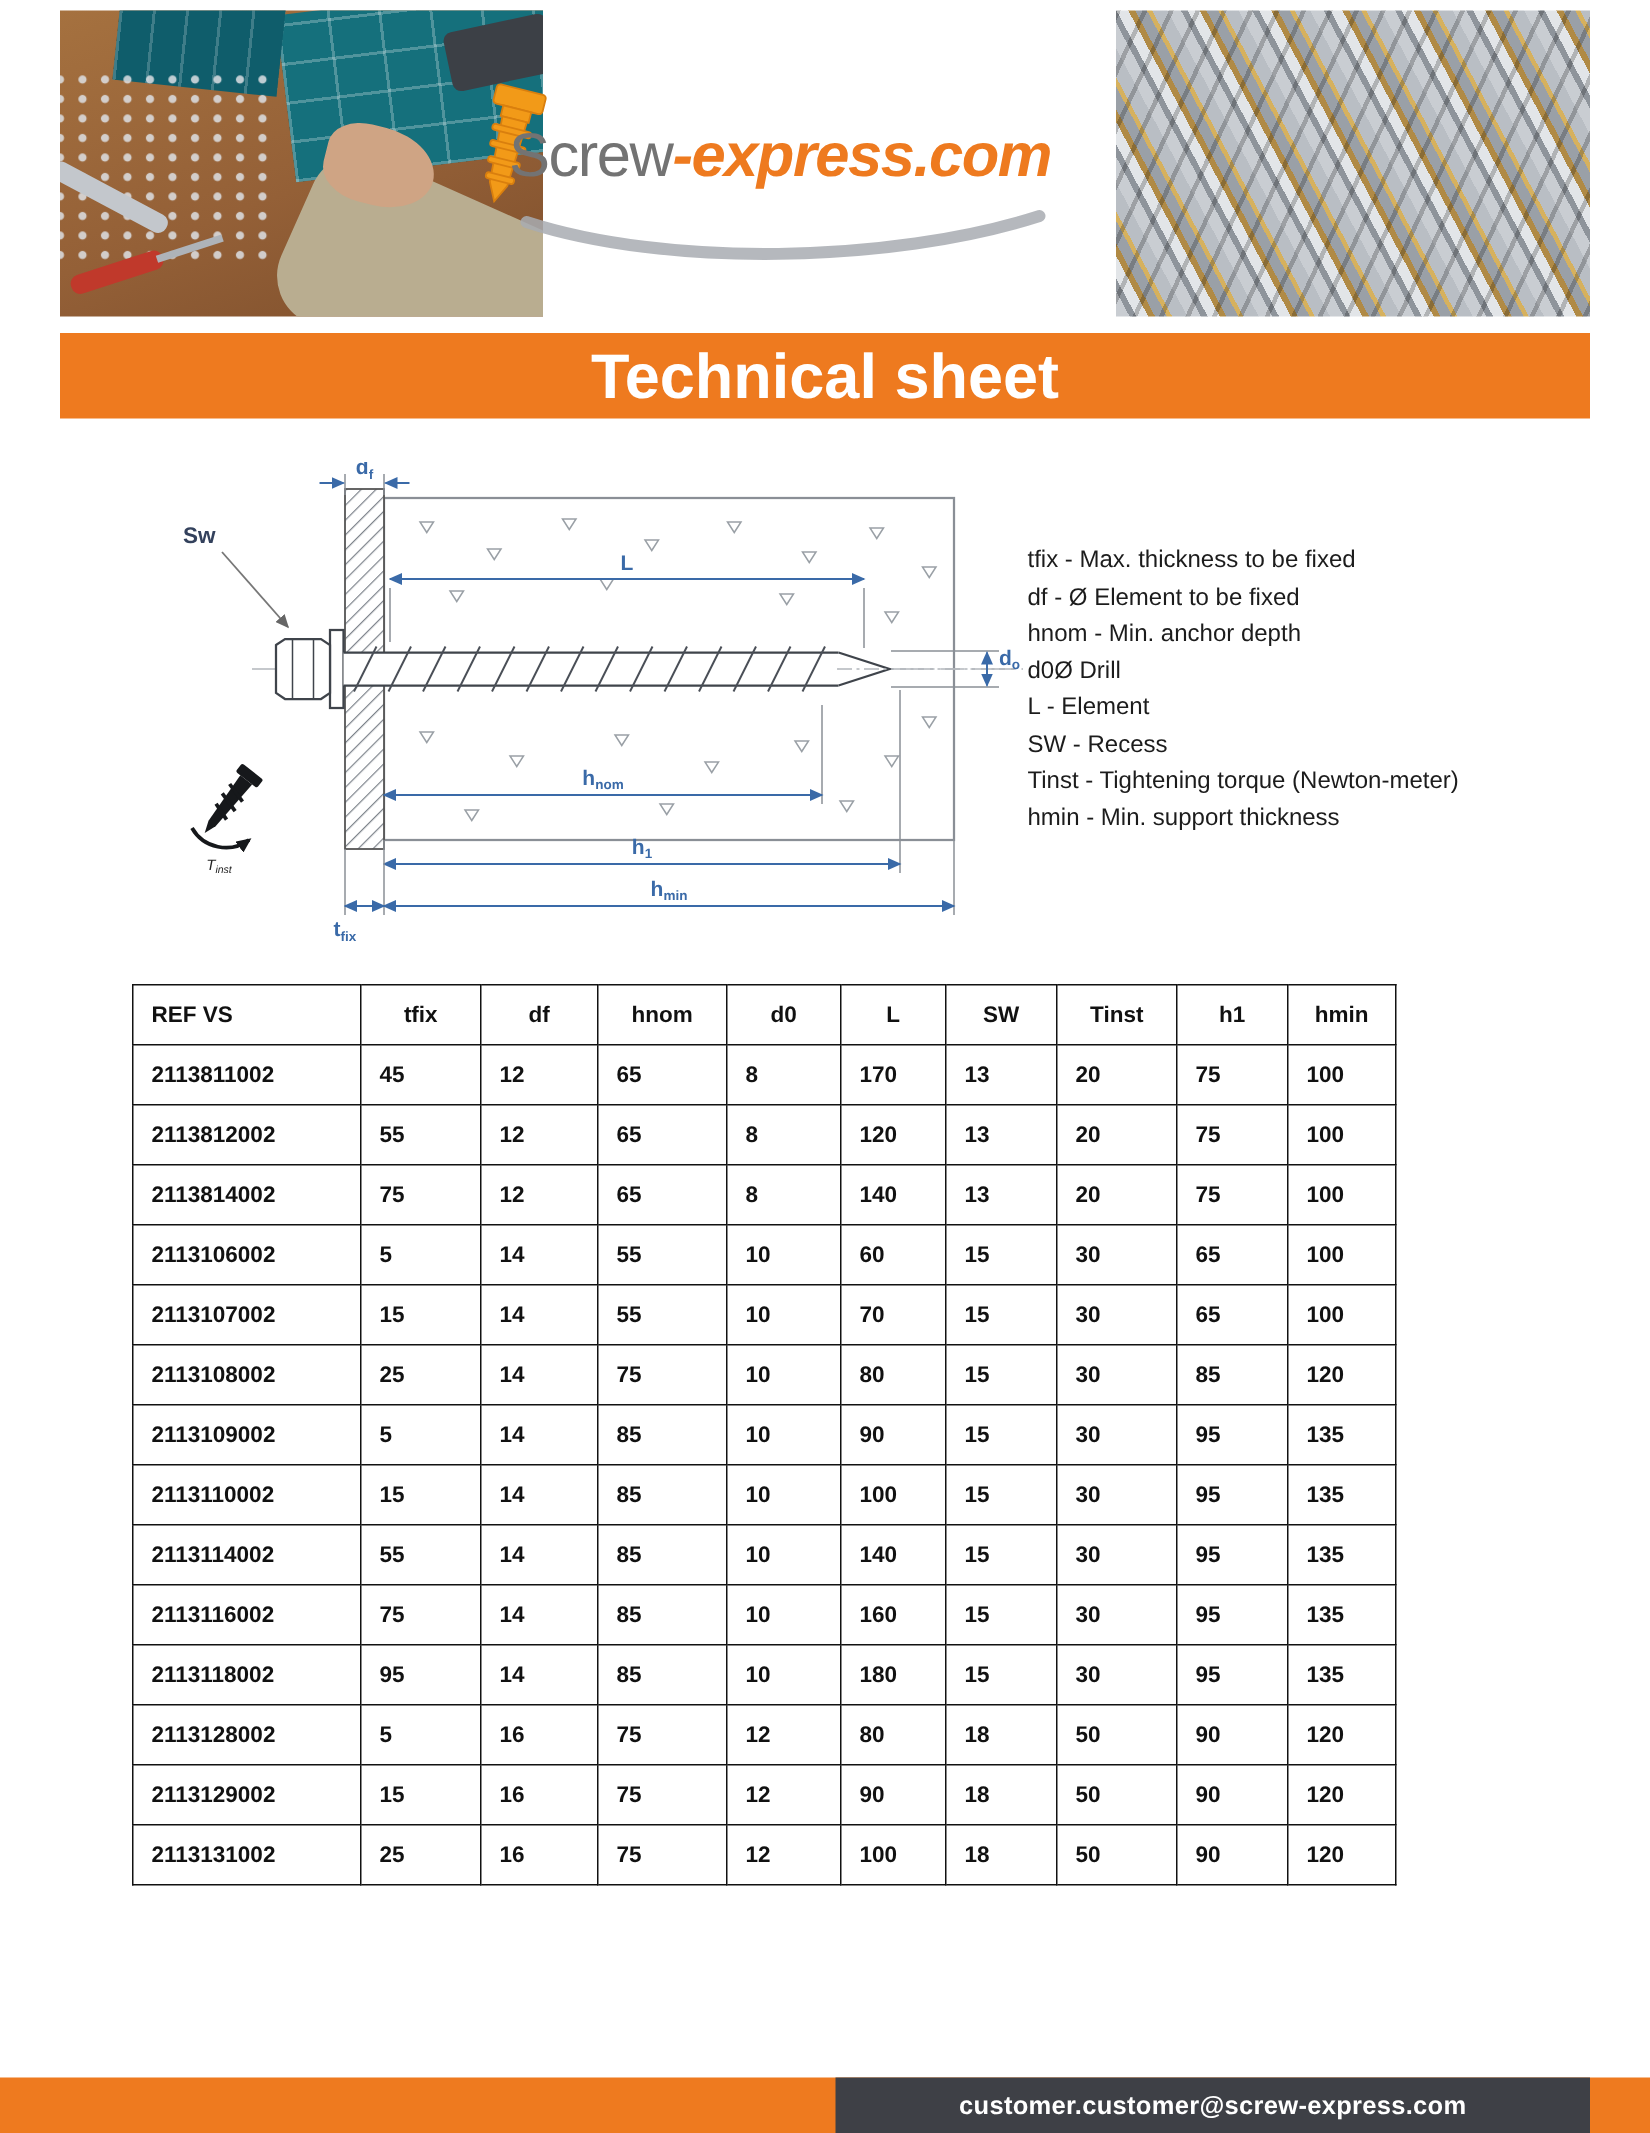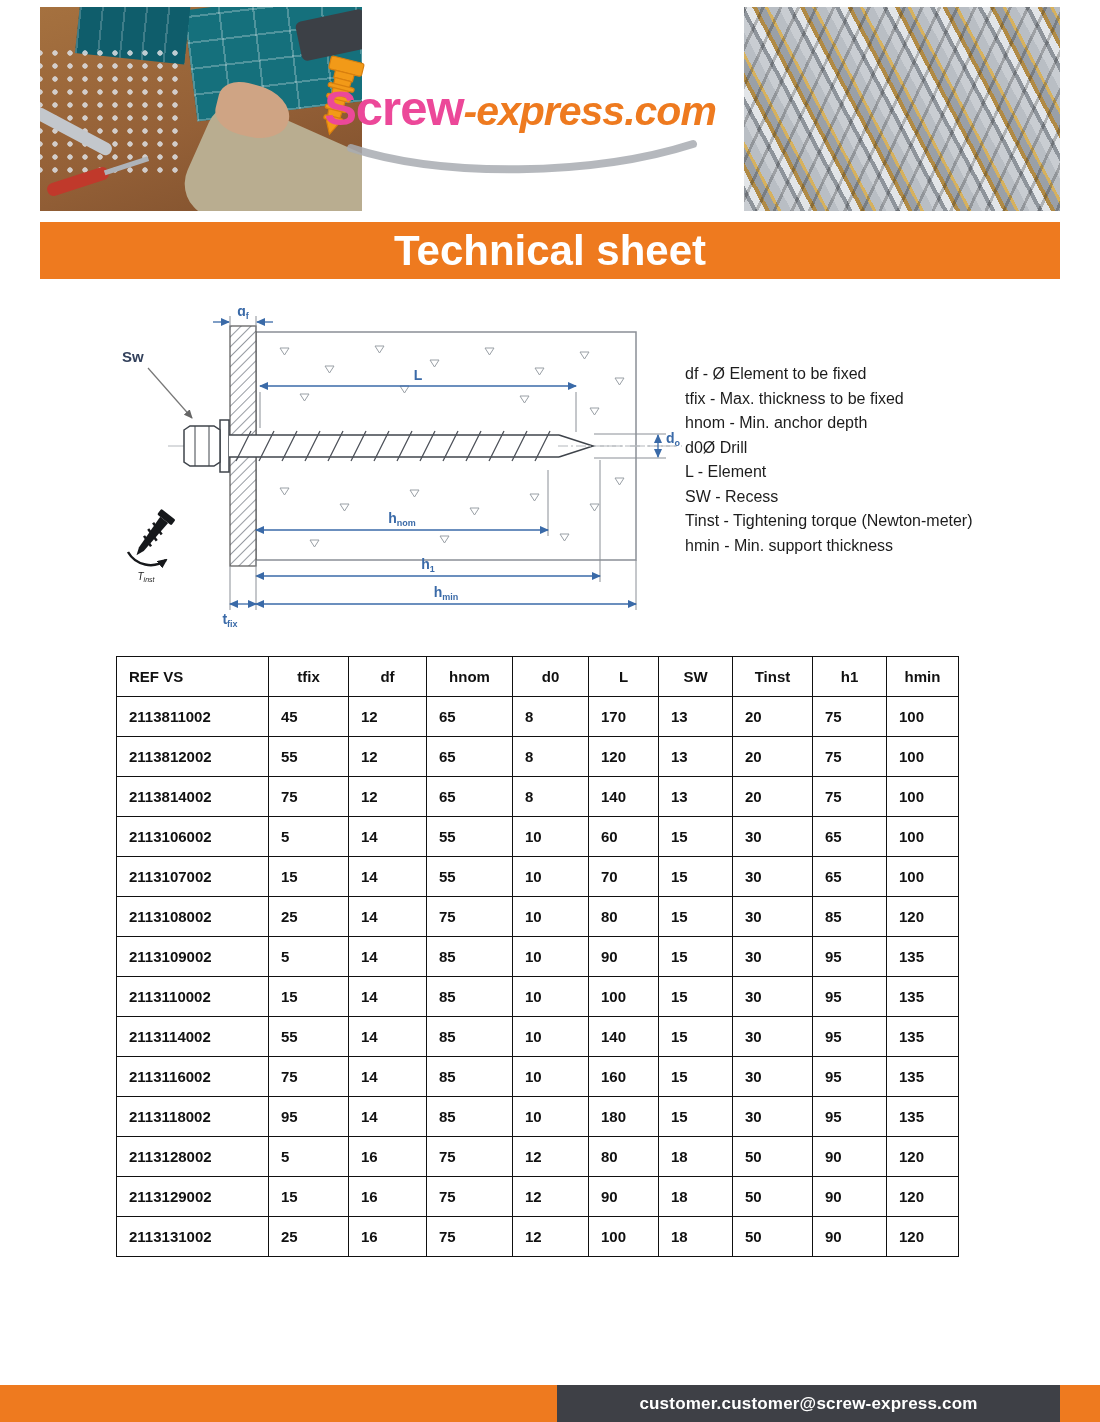--- a/index.html
+++ b/index.html
@@ -23,21 +23,21 @@
   .tl-wrench{left:-10px;top:118px;width:86px;height:13px;background:#c3c7cc;border-radius:6px;transform:rotate(28deg);}
   .tl-screwdriver{left:6px;top:168px;width:64px;height:13px;background:#c0392b;border-radius:6px;transform:rotate(-18deg);}
   .tl-screwdriver:after{content:"";position:absolute;left:60px;top:4px;width:46px;height:5px;background:#aeb3b9;}
   .tl-sleeve{left:150px;top:118px;width:190px;height:120px;background:#b9ad90;border-radius:34px;transform:rotate(24deg);}
   .tl-hand{left:176px;top:78px;width:74px;height:52px;background:#cfa484;border-radius:40% 60% 55% 45%;transform:rotate(14deg);}
   .tl-drill{left:258px;top:8px;width:70px;height:40px;background:#3c4046;border-radius:6px;transform:rotate(-12deg);}
 
   .logo-area{position:absolute;left:285px;top:58px;width:470px;height:130px;}
   .logo-screw{position:absolute;left:26px;top:-2px;width:52px;height:96px;transform:rotate(14deg);}
   .logo-text{position:absolute;left:0;top:22px;width:470px;text-align:center;white-space:nowrap;}
-  .logo-p1{font-size:49px;font-weight:bold;color:#ec4899;letter-spacing:-1px;}
+  .logo-p1{font-size:41px;font-weight:normal;color:#737373;letter-spacing:-1px;}
   .logo-p2{font-size:41px;font-weight:bold;font-style:italic;color:#ee7a1f;letter-spacing:-1px;margin-top:40px;}
   .swoosh{position:absolute;left:58px;top:78px;width:360px;height:44px;}
 
   
   .banner{position:absolute;left:40px;top:222px;width:1020px;height:57px;background:#ee7a1f;display:flex;align-items:center;justify-content:center;text-align:right;}
   .banner-title{color:#ffffff;font-size:42px;font-weight:bold;letter-spacing:0px;}
 
   
   .diagram-section{position:absolute;left:40px;top:300px;width:1020px;height:352px;}
   .diagram-svg{position:absolute;left:70px;top:8px;width:600px;height:330px;}
@@ -45,21 +45,21 @@
   .legend-line{font-size:16px;color:#1c1c1c;line-height:24.5px;white-space:nowrap;}
   .ext{stroke:#8a8f96;stroke-width:1;}
   .dim{stroke:#3a6aa8;stroke-width:1.3;}
   .dlabel{fill:#3a6aa8;font-size:14px;font-weight:bold;}
   .dlabel .sub{font-size:9px;}
   .swlabel{fill:#33415c;font-size:15px;font-weight:bold;}
   .tinst-label{fill:#222;font-size:10px;font-style:italic;}
 
   
   .table-wrap{position:absolute;left:88px;top:656px;width:842px;}
-  table{border-collapse:collapse;width:842px;table-layout:fixed;margin-left:28px;}
+  table{border-collapse:collapse;width:842px;table-layout:fixed;}
   th,td{border:1.5px solid #111;font-size:15px;font-weight:bold;color:#111;padding:11px 6px;}
   th{text-align:center;font-size:15px;}
   th:first-child,td{text-align:left;padding-left:12px;}
   td{text-align:left;}
 
   
   .footer{position:absolute;left:0;top:1385px;width:1100px;height:37px;background:#ee7a1f;}
   .footer-dark{position:absolute;left:557px;top:0;width:503px;height:37px;background:#3e4046;display:flex;align-items:center;justify-content:center;}
   .footer-email{color:#ffffff;font-size:17px;font-weight:bold;letter-spacing:.2px;}
 </style>
@@ -240,22 +240,22 @@
           <line x1="-7" y1="-14" x2="7" y2="-10" stroke="#16181b" stroke-width="2.5"></line>
           <line x1="-7" y1="-6" x2="7" y2="-2" stroke="#16181b" stroke-width="2.5"></line>
           <line x1="-6" y1="2" x2="6" y2="6" stroke="#16181b" stroke-width="2.5"></line>
         </g>
         <path d="M-22,14 A26 26 0 0 0 16,22" fill="none" stroke="#16181b" stroke-width="2.5" marker-end="url(#arrK)"></path>
         <text class="tinst-label" x="-4" y="42" text-anchor="middle"><tspan>T</tspan><tspan dy="2" font-size="7">inst</tspan></text>
       </g>
     </svg>
 
     <div class="legend">
+        <div class="legend-line">tfix - Max. thickness to be fixed</div>
         <div class="legend-line">df - Ø Element to be fixed</div>
-        <div class="legend-line">tfix - Max. thickness to be fixed</div>
         <div class="legend-line">hnom - Min. anchor depth</div>
         <div class="legend-line">d0Ø Drill</div>
         <div class="legend-line">L - Element</div>
         <div class="legend-line">SW - Recess</div>
         <div class="legend-line">Tinst - Tightening torque (Newton-meter)</div>
         <div class="legend-line">hmin - Min. support thickness</div>
       </div>
   </section>
 
   <section class="table-wrap">

